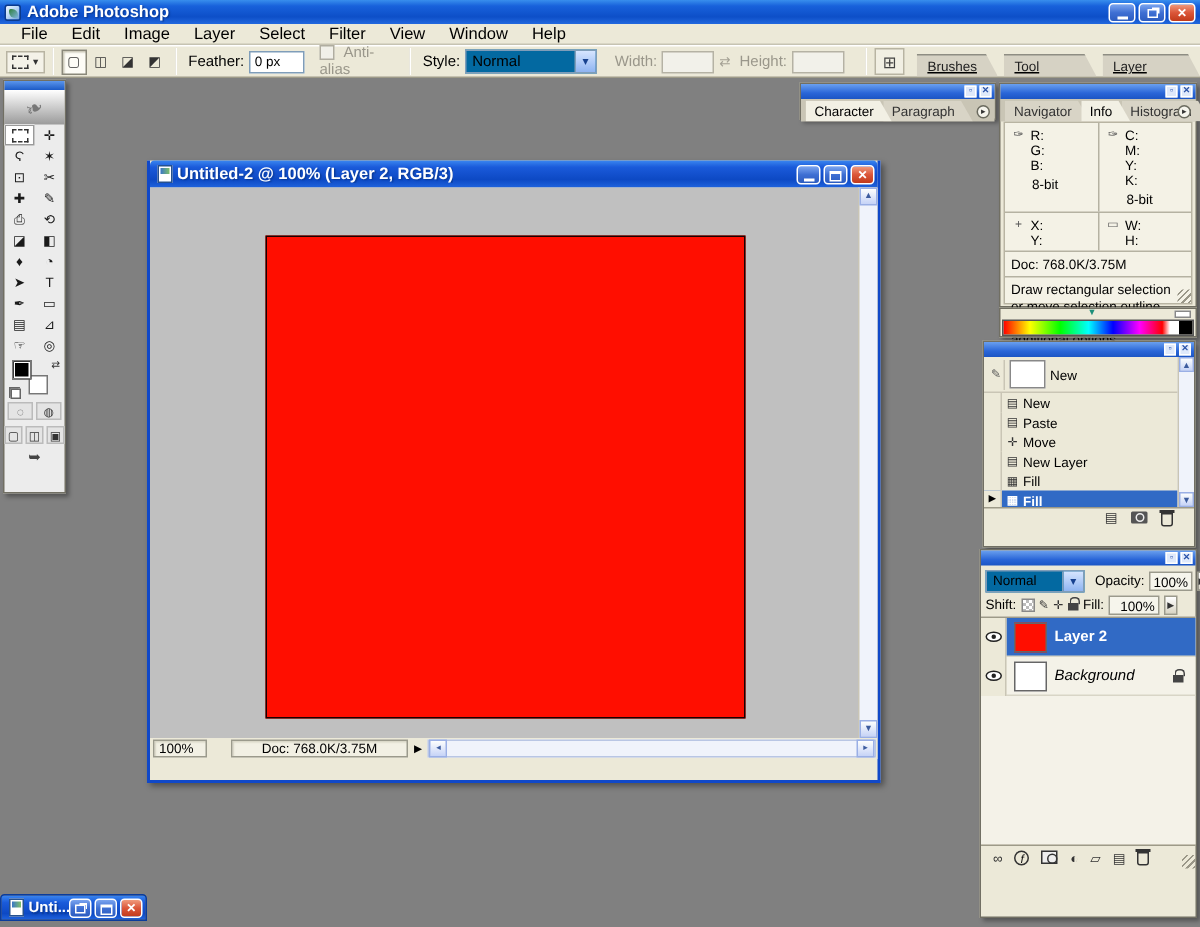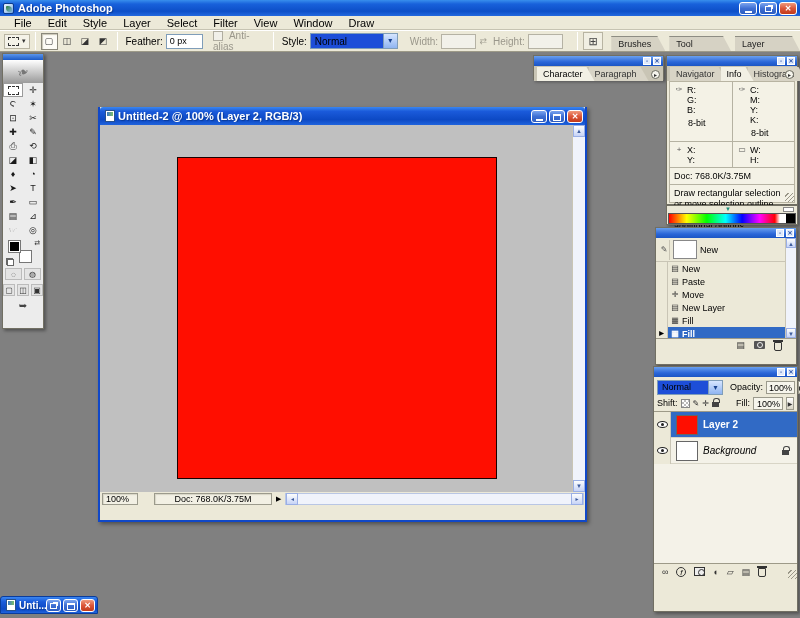--- a/index.html
+++ b/index.html
@@ -37,26 +37,26 @@
   .combine { display:flex; gap:1px; }
   .cbtn { width:17px; height:17px; display:flex; align-items:center; justify-content:center;
     font-size:9px; color:#333; border:1px solid transparent; }
   .cbtn.active { border:1px solid #8a887a; background:#fdfcf6; box-shadow:inset 1px 1px 1px #c9c6b6; }
   .opt-label { color:#000; margin:0 3px; }
   .opt-label.dim { color:#9a978b; }
   .txt { height:15px; border:1px solid #7f9db9; background:#fff; font-size:9px; padding:1px 3px;
     font-family:"Liberation Sans",sans-serif; }
   .txt.dis { background:#f2f1ea; border-color:#b5b2a4; }
   .checkbox { width:10px; height:10px; border:1px solid #b0ada0; background:#f1f0e9; display:inline-block; margin-right:3px; vertical-align:-2px; }
-  .select { display:flex; height:16px; border:1px solid #7f9db9; background:#1d4ed8; align-items:center; }
+  .select { display:flex; height:16px; border:1px solid #7f9db9; background:#0369a1; align-items:center; }
   .select .val { padding:0 4px; font-size:10px; width:72px; }
   .ddbtn { width:14px; height:14px; background:linear-gradient(#d6e5ff,#8fb4f1); border-left:1px solid #7f9db9;
     color:#17418f; font-size:8px; text-align:center; line-height:14px; }
   .fb-btn { width:22px; height:18px; border:1px solid #b8b4a2; background:#f1efe3; display:flex; align-items:center; justify-content:center; font-size:11px; color:#444; }
-  .well { display:flex; align-items:flex-end; height:20px; margin-left:8px; gap:4px; }
+  .well { display:flex; align-items:flex-end; height:20px; margin-left:8px; gap:4px;text-decoration:underline; }
   .well-tab { height:15px; line-height:15px; padding:0 14px 0 7px; font-size:9px; color:#222;
     background:#d6d2c4; clip-path:polygon(0 0,calc(100% - 8px) 0,100% 100%,0 100%);
     border-top:1px solid #8e8d83; }
 
   
   .palette { position:absolute; background:#ece9d8; border:1px solid #716f63; box-shadow:2px 2px 3px rgba(0,0,0,.35); }
   .ptitle { height:10px; background:linear-gradient(180deg,#6aa0ef 0%,#2a66d8 60%,#1b55c4 100%);
     display:flex; justify-content:flex-end; align-items:center; gap:2px; padding-right:2px; }
   .pbtn { width:8px; height:8px; background:#dfe9fb; border:1px solid #fff; font-size:6px; line-height:6px;
     text-align:center; color:#2a52a8; font-weight:bold; }
@@ -199,27 +199,27 @@
     <span class="wbtn">
         <span class="restore-ico"></span>
       </span>
     <span class="wbtn close">✕</span>
   </span>
 </div>
 
 <div class="menubar">
   <span class="menu-item">File</span>
   <span class="menu-item">Edit</span>
-  <span class="menu-item">Style</span>
+  <span class="menu-item">Image</span>
   <span class="menu-item">Layer</span>
   <span class="menu-item">Select</span>
   <span class="menu-item">Filter</span>
   <span class="menu-item">View</span>
   <span class="menu-item">Window</span>
-  <span class="menu-item">Draw</span>
+  <span class="menu-item">Help</span>
 </div>
 
 <div class="optionsbar">
   <span class="tool-preset">
     <span class="marquee-ico"></span>
     <span style="font-size:7px;color:#333">▾</span>
   </span>
   <span class="sep"></span>
   <span class="combine">
     <span class="cbtn active">▢</span>
@@ -501,21 +501,21 @@
       <span class="spin">▶</span>
     </div>
     <div class="lay-row2">
       <span>Shift:</span>
       <span class="lock-icons">
         <span class="checker-ico"></span>
         <span class="g">✎</span>
         <span class="g">✛</span>
         <span class="lock-ico"></span>
       </span>
-      <span style="margin-left:14px">Fill:</span>
+      <span style="">Fill:</span>
       <span class="pct-box">100%</span>
       <span class="spin">▶</span>
     </div>
   </div>
   <div class="lay-list">
     <div class="lrow selected">
       <span class="leye">
           <span class="eye-ico"></span>
         </span>
       <span class="lthumb" style="background: rgb(255, 14, 0);"></span>

